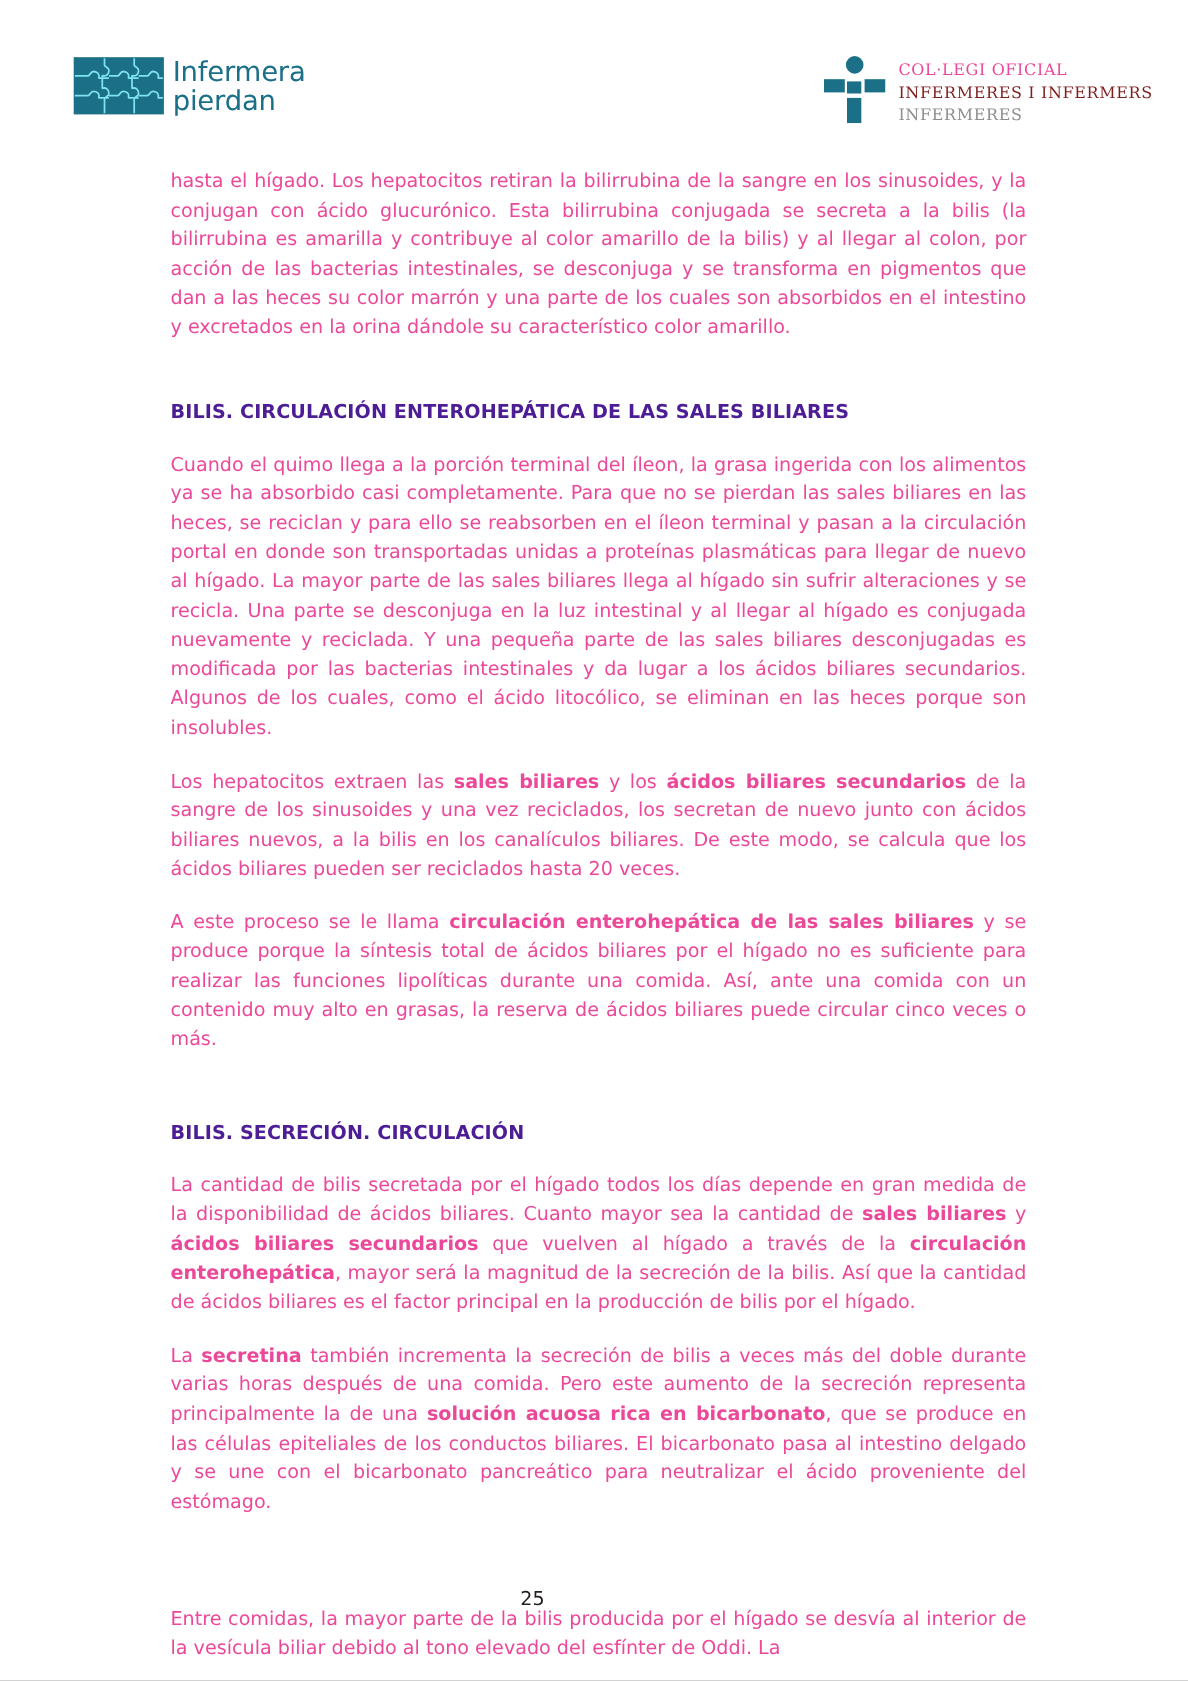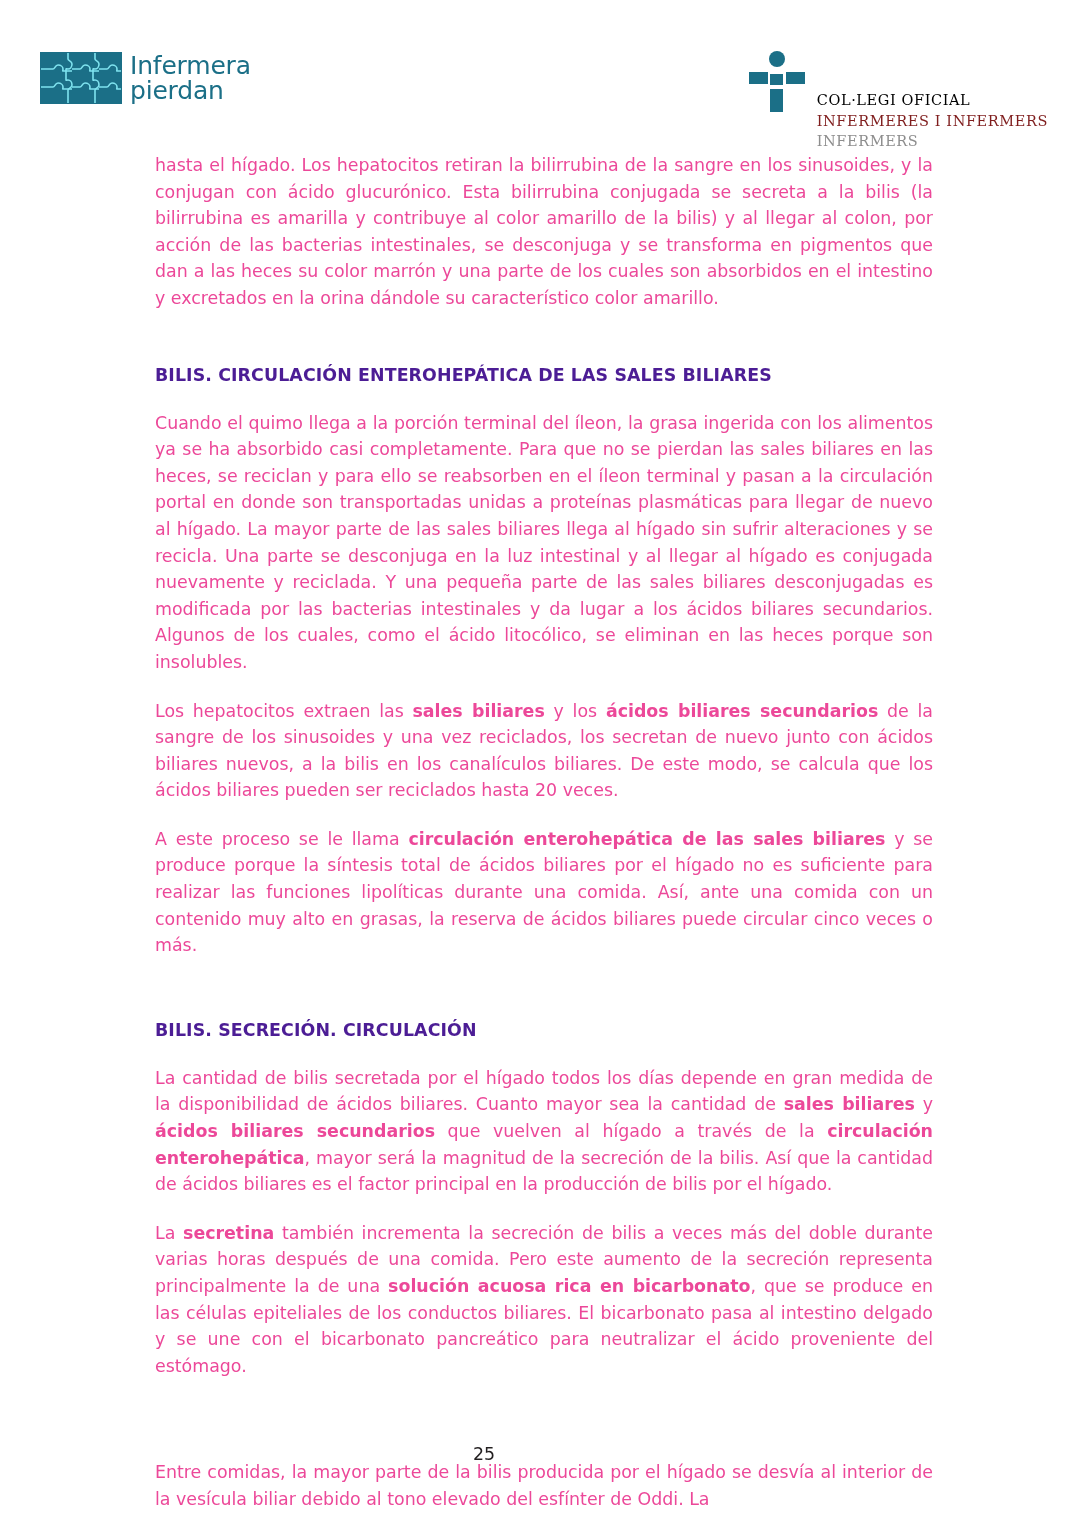--- a/index.html
+++ b/index.html
@@ -22,24 +22,24 @@
     position: absolute;
     top: 44px;
     left: 0;
     width: 1080px;
     height: 72px;
   }
 
   
   .logo-left {
     position: absolute;
-    left: 40px;
+    left: 67px;
     top: 8px;
     display: flex;
-    align-items: center;
+    align-items: flex-end;
   }
   .puzzle-mark {
     width: 82px;
     height: 52px;
     background: #1b6f87;
     position: relative;
     flex: 0 0 auto;
   }
   .puzzle-mark svg { display: block; }
   .logo-left-text {
@@ -69,21 +69,21 @@
     margin-top: 2px;
   }
   .logo-right-text {
     margin-left: 12px;
     margin-top: 6px;
     font-family: "DejaVu Serif", serif;
     font-size: 14.5px;
     line-height: 1.42;
     letter-spacing: 0.6px;
   }
-  .logo-right-text .r1 { display: block; color: #000000; margin-top: 36px; }
+  .logo-right-text .r1 { display: block; color: #ec4899; }
   .logo-right-text .r2 { display: block; color: #7f1d1d; }
   .logo-right-text .r3 { display: block; color: #8d8d8d; }
 
   
   .content {
     position: absolute;
     left: 155px;
     top: 152px;
     width: 778px;
   }
@@ -158,21 +158,21 @@
           <circle cx="28" cy="9" r="8" fill="#1b6f87"></circle>
           <rect x="0" y="22" width="19" height="12" fill="#1b6f87"></rect>
           <rect x="37" y="22" width="19" height="12" fill="#1b6f87"></rect>
           <rect x="21" y="24" width="13" height="11" fill="#1b6f87"></rect>
           <rect x="21" y="39" width="13" height="23" fill="#1b6f87"></rect>
         </svg>
       </div>
       <div class="logo-right-text">
         <span class="r1">COL·LEGI OFICIAL</span>
         <span class="r2">INFERMERES I INFERMERS</span>
-        <span class="r3">INFERMERS</span>
+        <span class="r3">INFERMERES</span>
       </div>
     </div>
 
   </div>
 
   <div class="content">
 
     <p class="para">hasta el hígado. Los hepatocitos retiran la bilirrubina de la sangre en los sinusoides, y la conjugan con ácido glucurónico. Esta bilirrubina conjugada se secreta a la bilis (la bilirrubina es amarilla y contribuye al color amarillo de la bilis) y al llegar al colon, por acción de las bacterias intestinales, se desconjuga y se transforma en pigmentos que dan a las heces su color marrón y  una parte de los cuales son absorbidos en el intestino y excretados en la orina dándole su característico color amarillo.</p>
 
     <div class="sp-before-h"></div>

